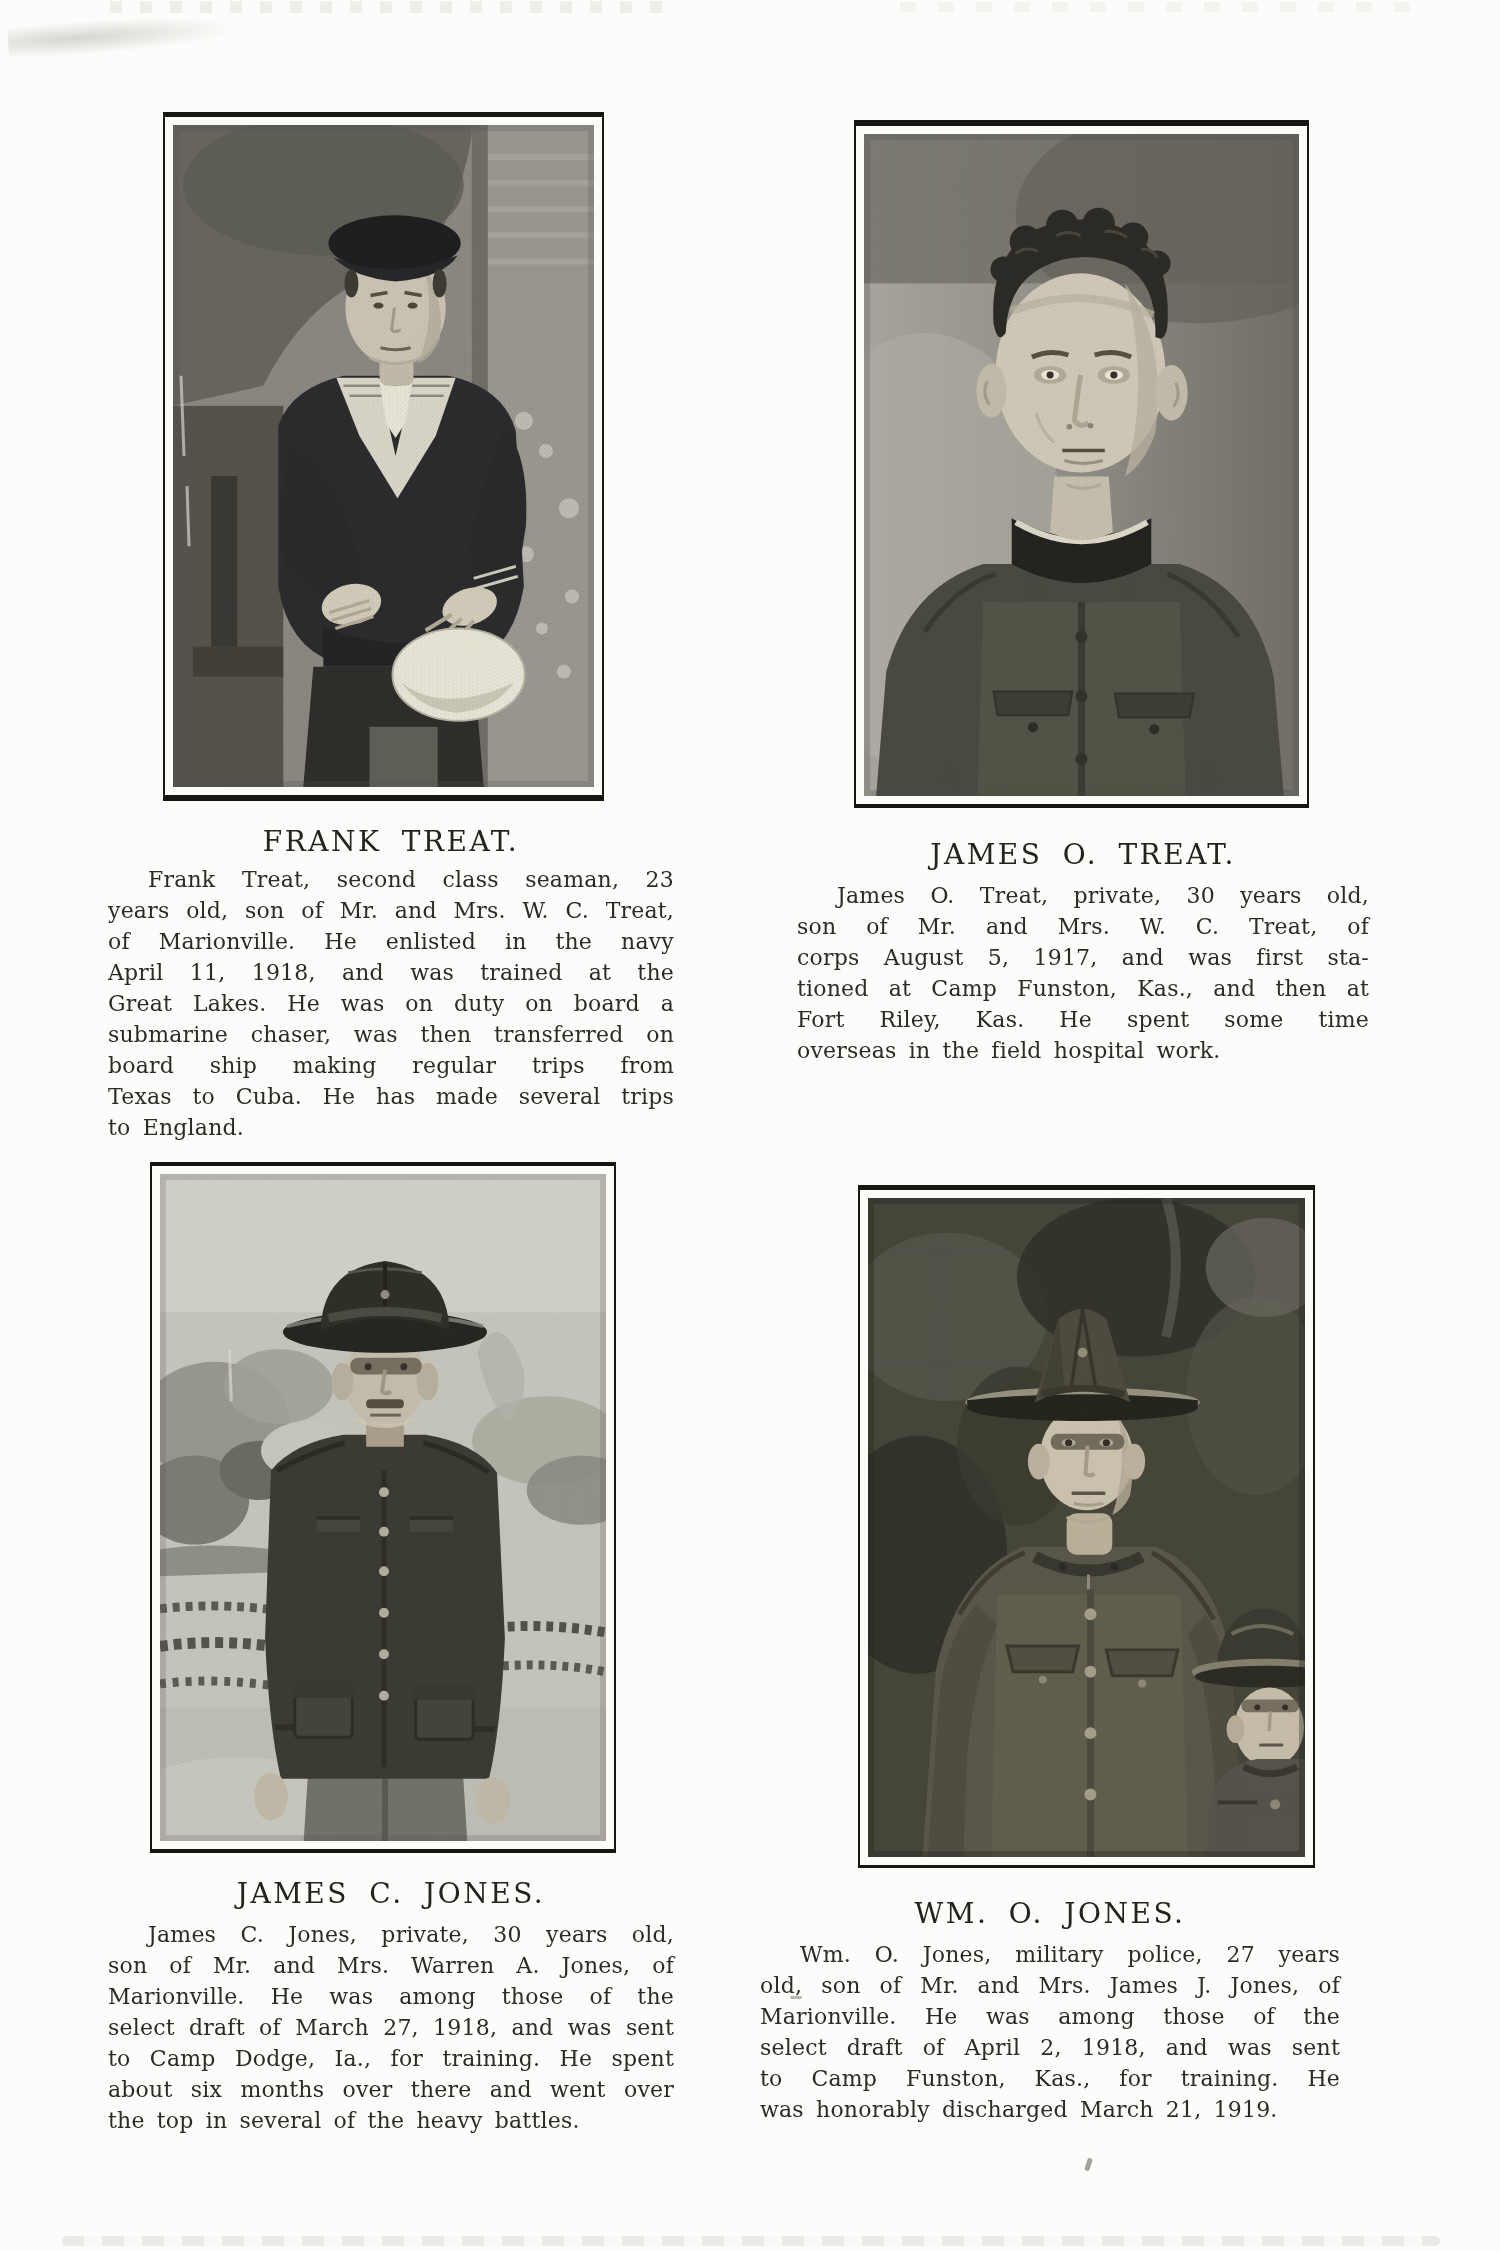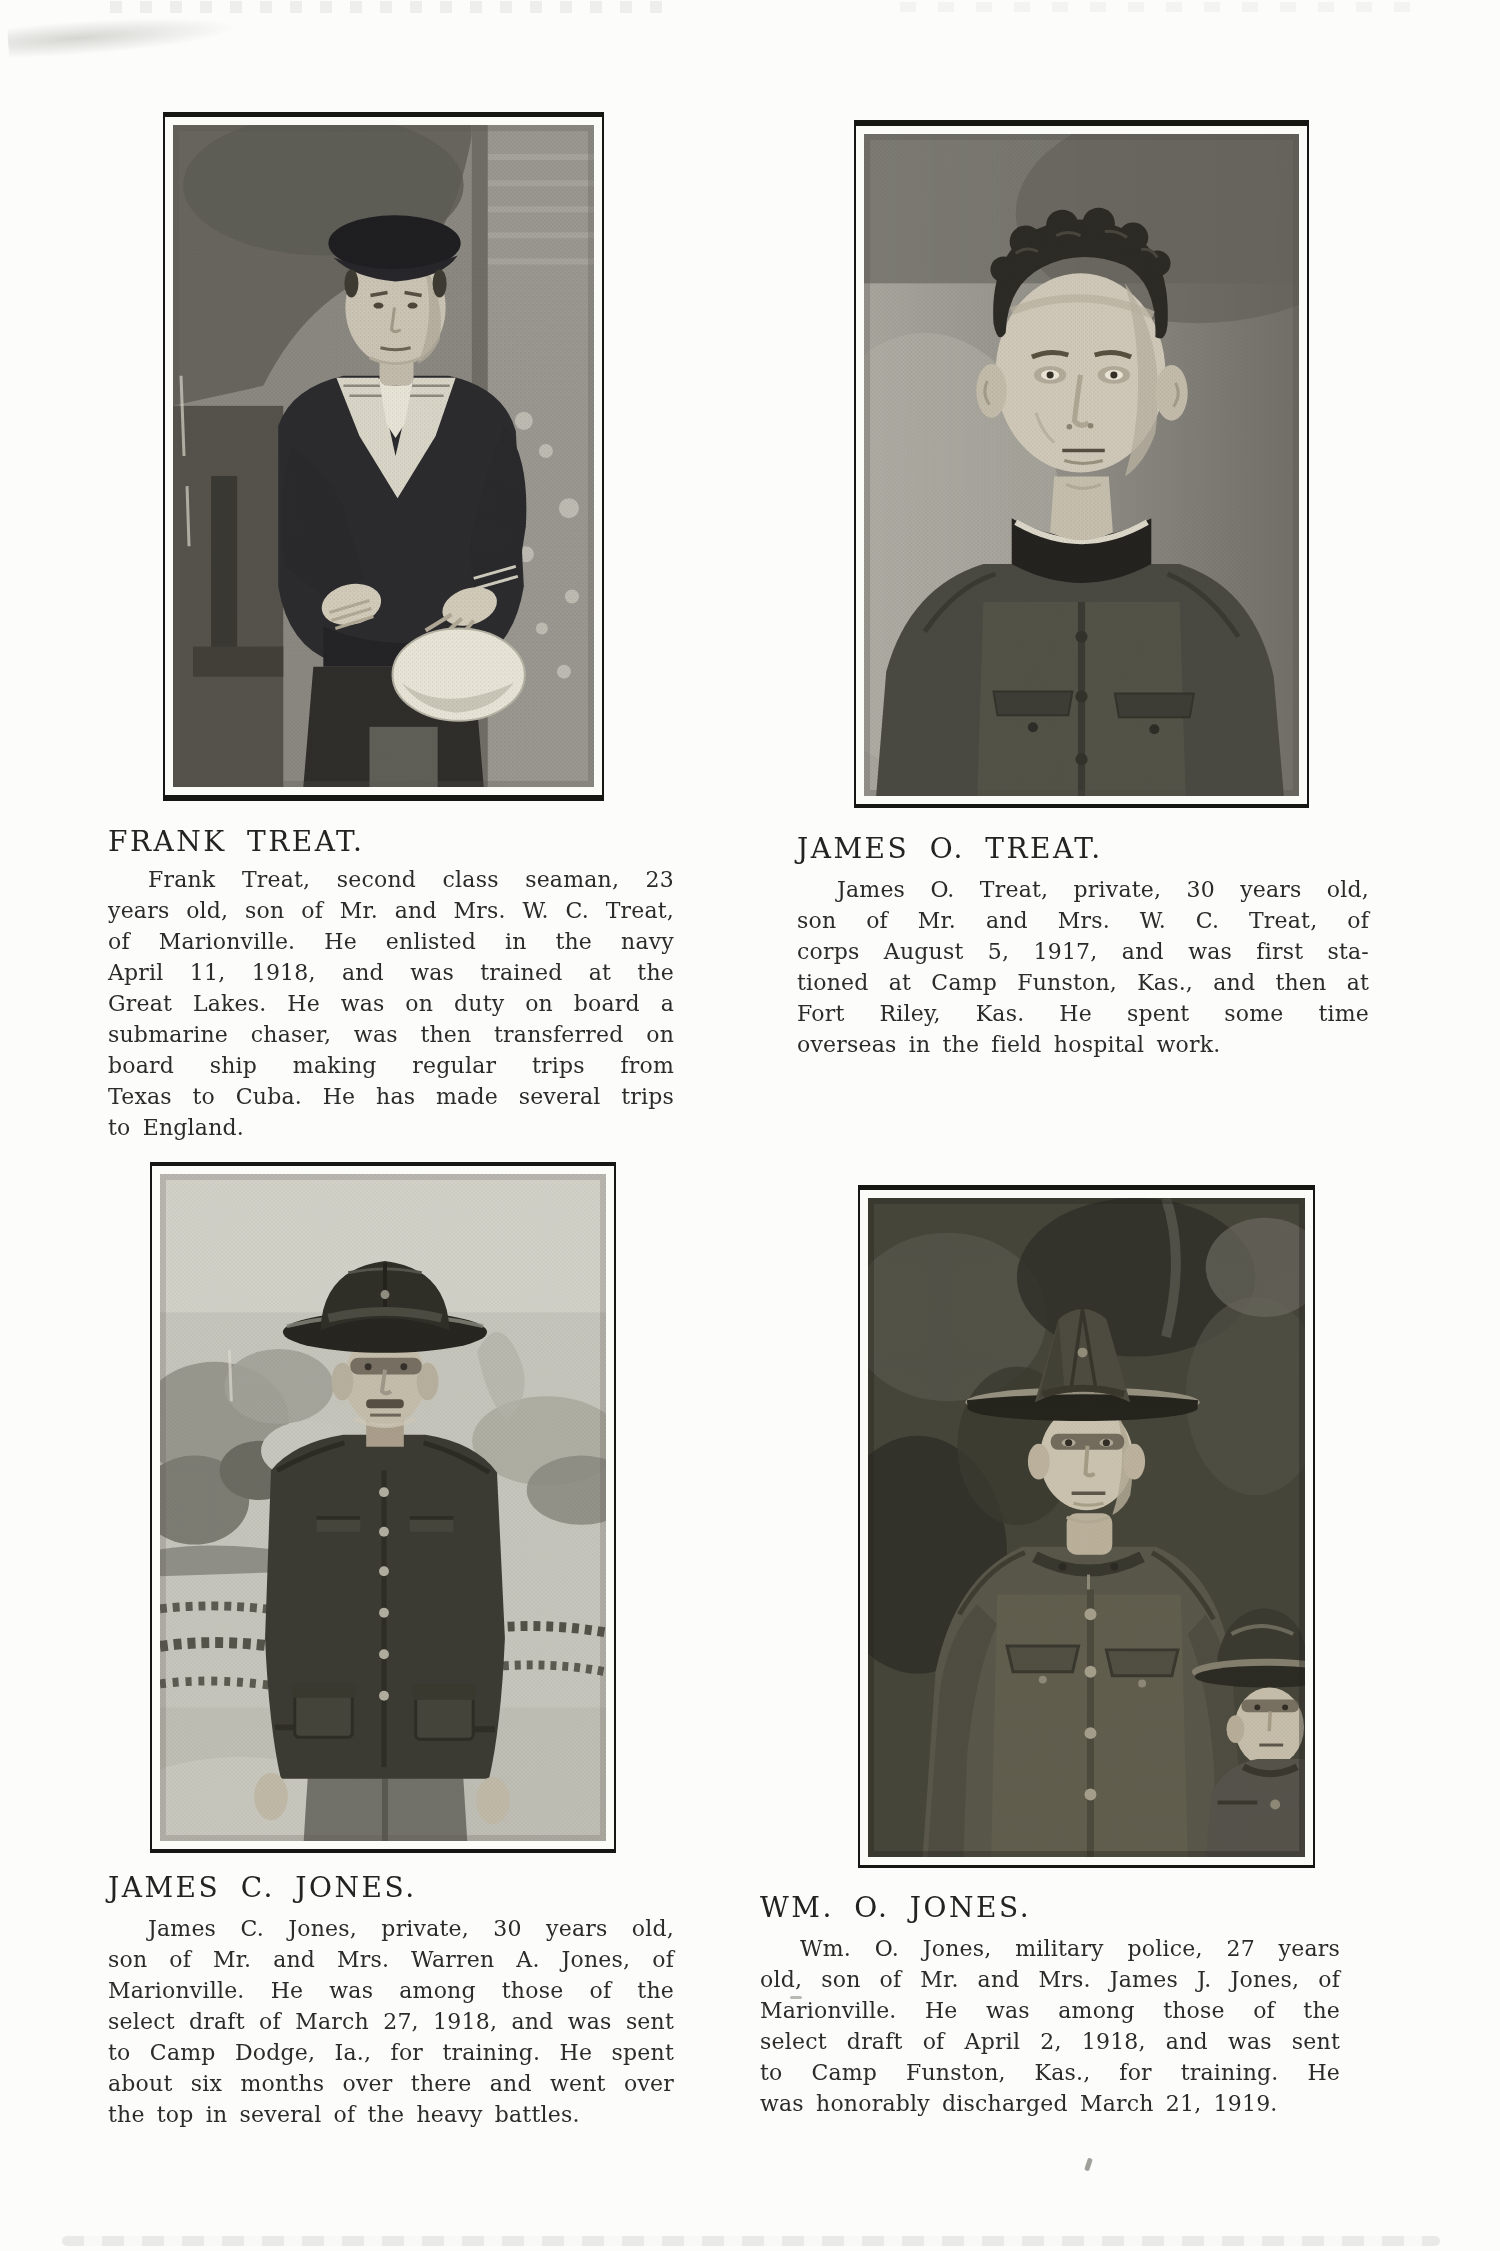--- a/index.html
+++ b/index.html
@@ -33,23 +33,23 @@
   .pframe svg{display:block;width:100%;height:100%;}
 
   
   .col{position:absolute;}
   .col1{left:108px;top:826px;width:566px;}
   .col2{left:797px;top:833px;width:572px;}
   .col3{left:108px;top:1872px;width:566px;}
   .col4{left:760px;top:1892px;width:580px;}
   .caption{
     font-size:28px;line-height:32px;letter-spacing:2.5px;word-spacing:9px;
-    color:#232320;margin-bottom:6px;white-space:nowrap;
+    text-align:center;color:#232320;margin-bottom:6px;white-space:nowrap;
   }
-  .col2 .caption,.col3 .caption,.col4 .caption{margin-bottom:9px;}
+  .col2 .caption,.col3 .caption,.col4 .caption{margin-bottom:9px;margin-top:6px;}
   .bio{font-size:22px;line-height:31px;color:#2b2b28;letter-spacing:.2px;}
   .tline{text-align:justify;text-align-last:justify;-moz-text-align-last:justify;}
   .tline.last{text-align-last:left;word-spacing:5px;}
   .tline.first{text-indent:40px;}
 </style>
 </head>
 <body>
 
 <div class="page">
 

